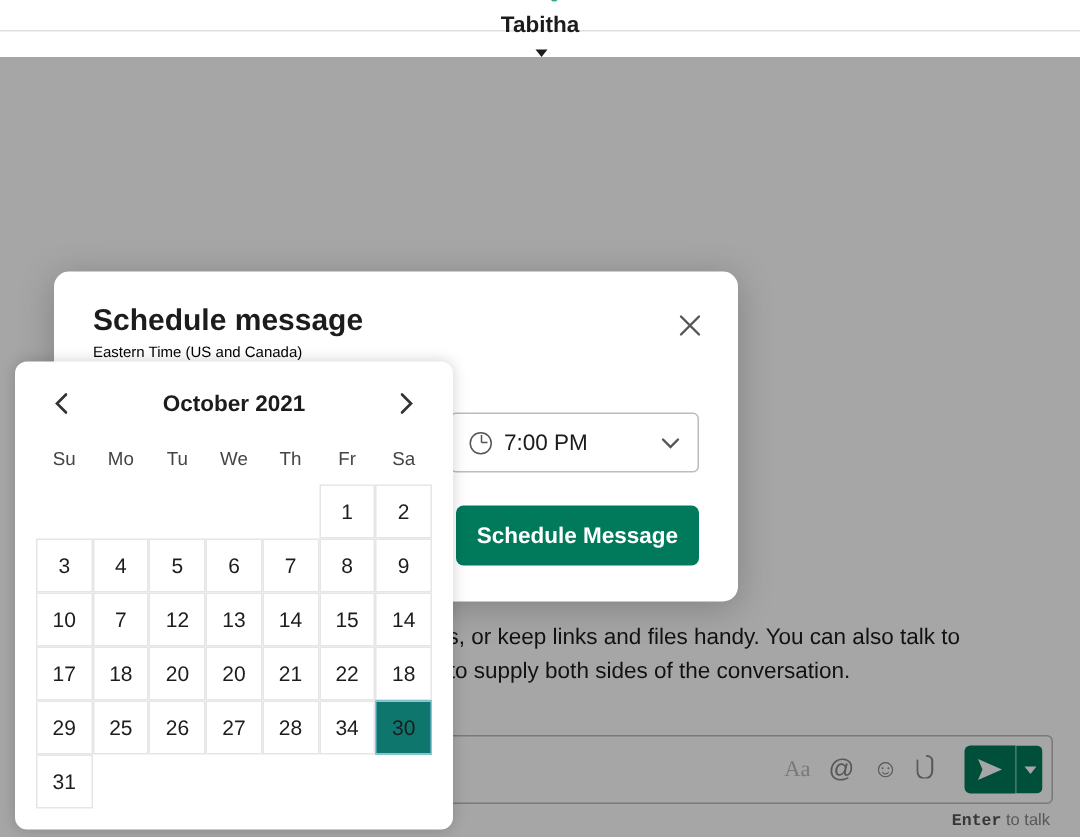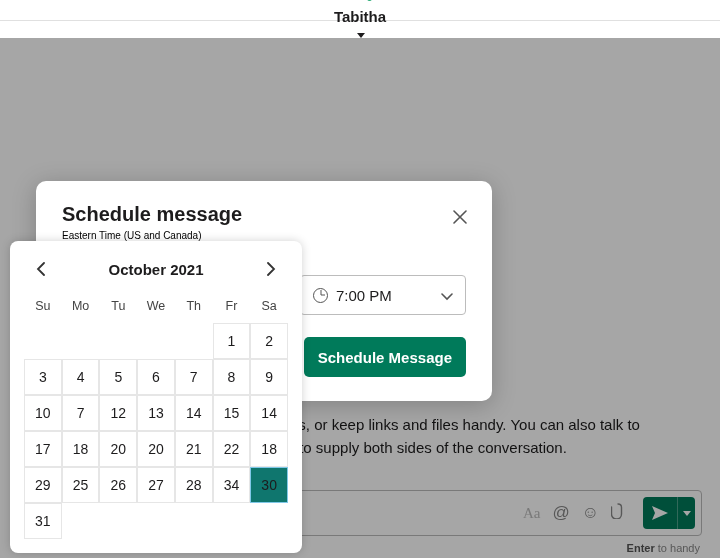--- a/index.html
+++ b/index.html
@@ -81,21 +81,21 @@
     border-left:1px solid rgba(255,255,255,0.3);
     border-radius:0 4px 4px 0;
     display:flex;align-items:center;justify-content:center;
   }
   .send-tri { width:0;height:0;border-left:4px solid transparent;border-right:4px solid transparent;border-top:5px solid #fff;}
   .hint-row {
     position:absolute; right:20px; bottom:4px;
     font-size:11px; color:#888;
     display:flex; gap:14px;
   }
-  .hint-row b { font-weight:600; color:#555;}
+  .hint-row b { font-weight:600; color:#555;font-family:Liberation Mono, monospace;}
   
   .modal {
     position:absolute; z-index:20;
     left:36px; top:181px;
     width:456px;
     background:#fff;
     border-radius:10px;
     box-shadow:0 4px 24px rgba(0,0,0,0.22);
     padding: 22px 26px 24px 26px;
   }
@@ -187,21 +187,21 @@
             <path d="M0 0l16 7L0 14l3-7z" fill="#fff"></path>
           </svg>
       </div>
       <div class="send-more">
         <span class="send-tri"></span>
       </div>
     </div>
   </div>
 
   <div class="hint-row">
-    <span><b>Enter</b><span> to handy</span></span>
+    <span><b>Enter</b><span> to talk</span></span>
   </div>
 </div>
 
 <div class="dim-overlay"></div>
 
 <div class="modal">
   <div class="modal-title">Schedule message</div>
   <div class="modal-sub">Eastern Time (US and Canada)</div>
   <div class="close-x">
     <svg width="14" height="14" viewBox="0 0 14 14">

